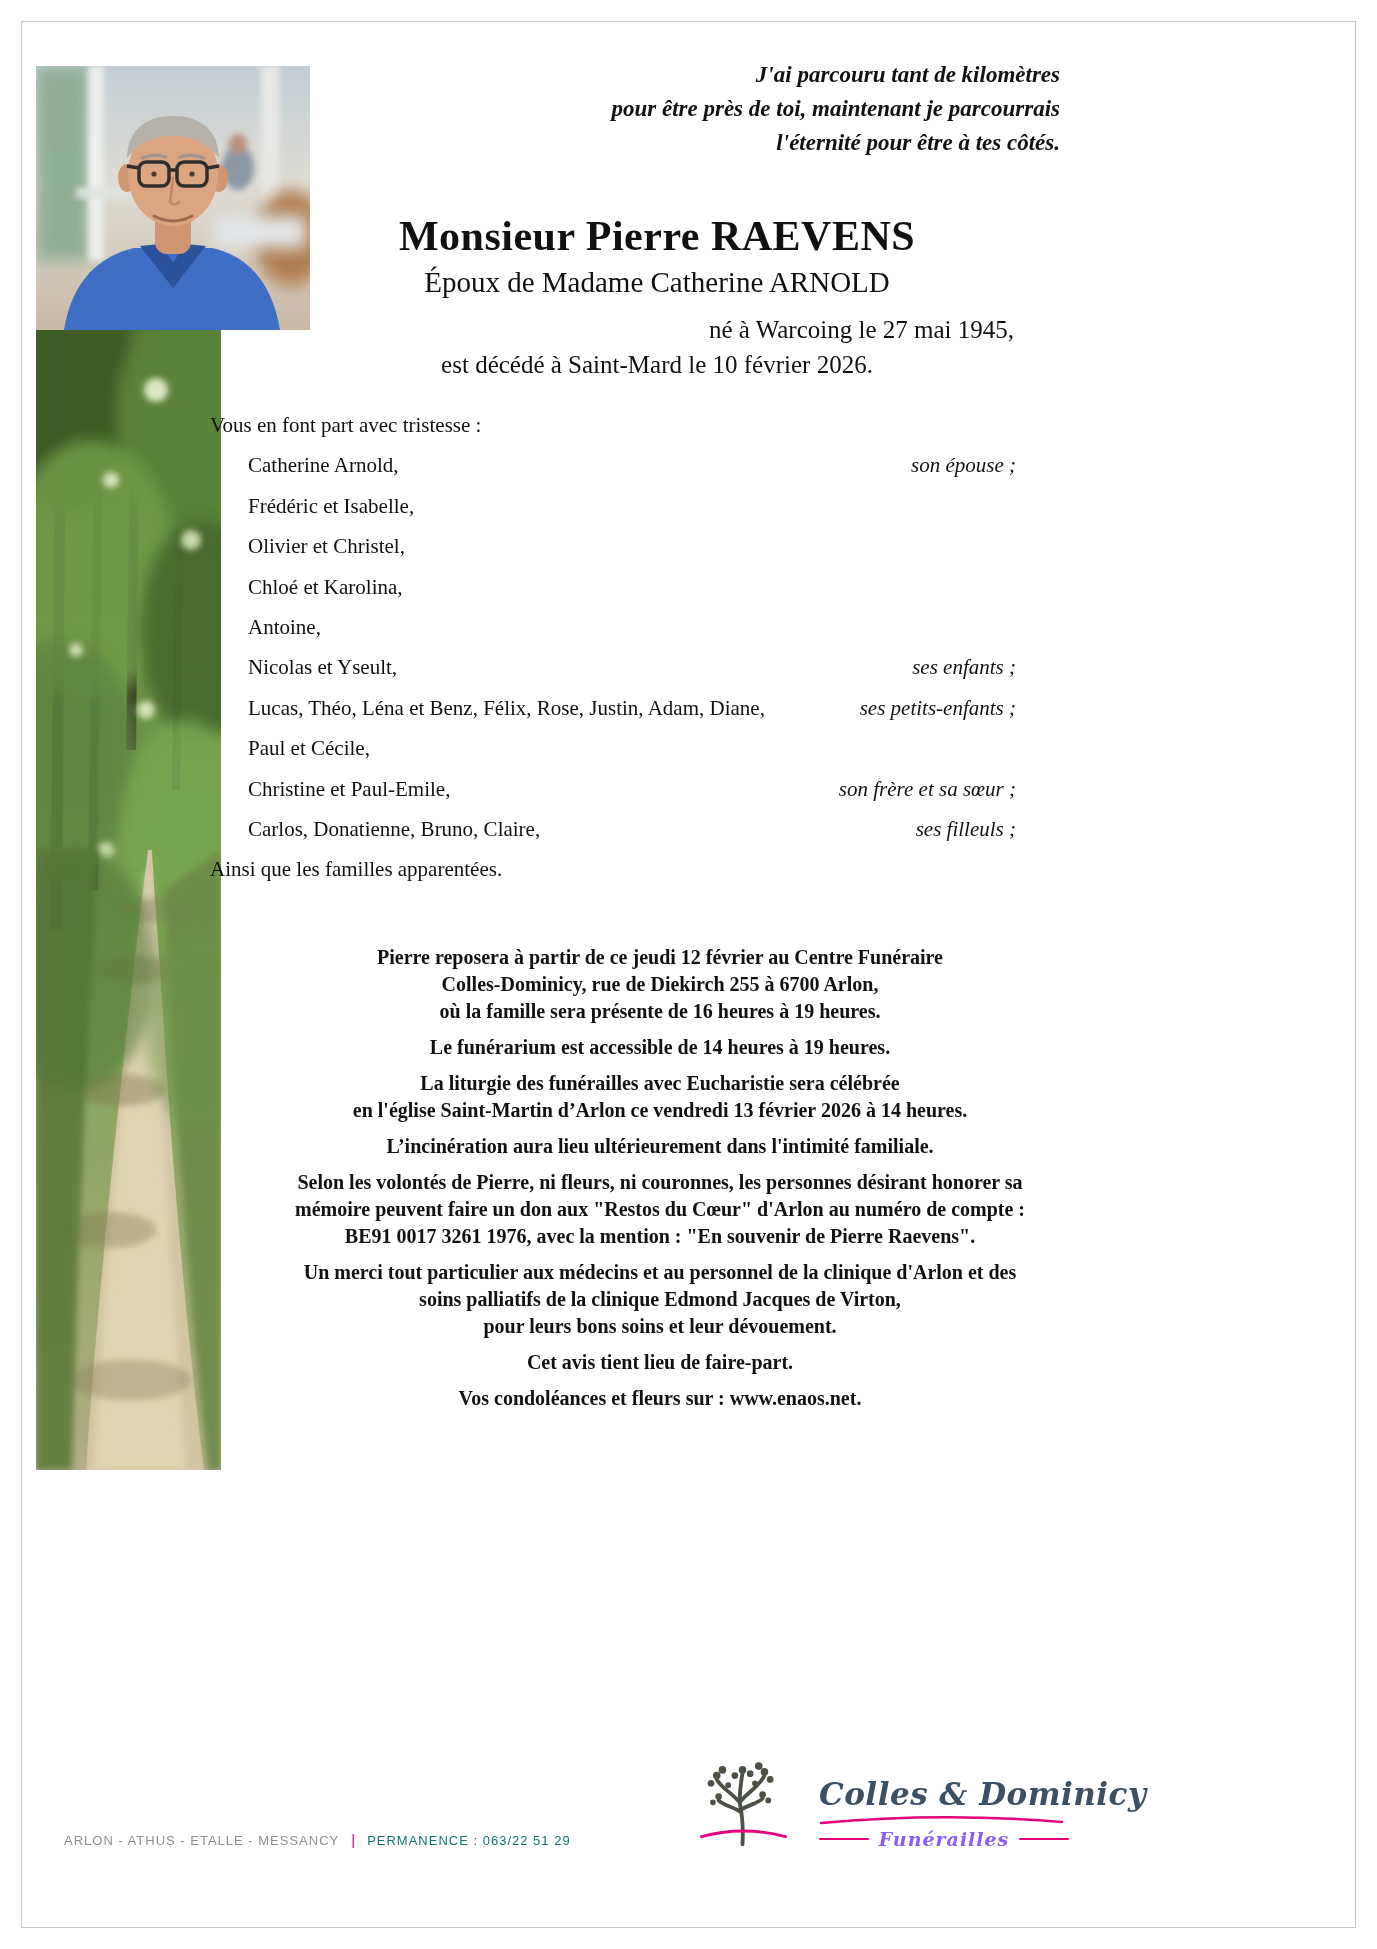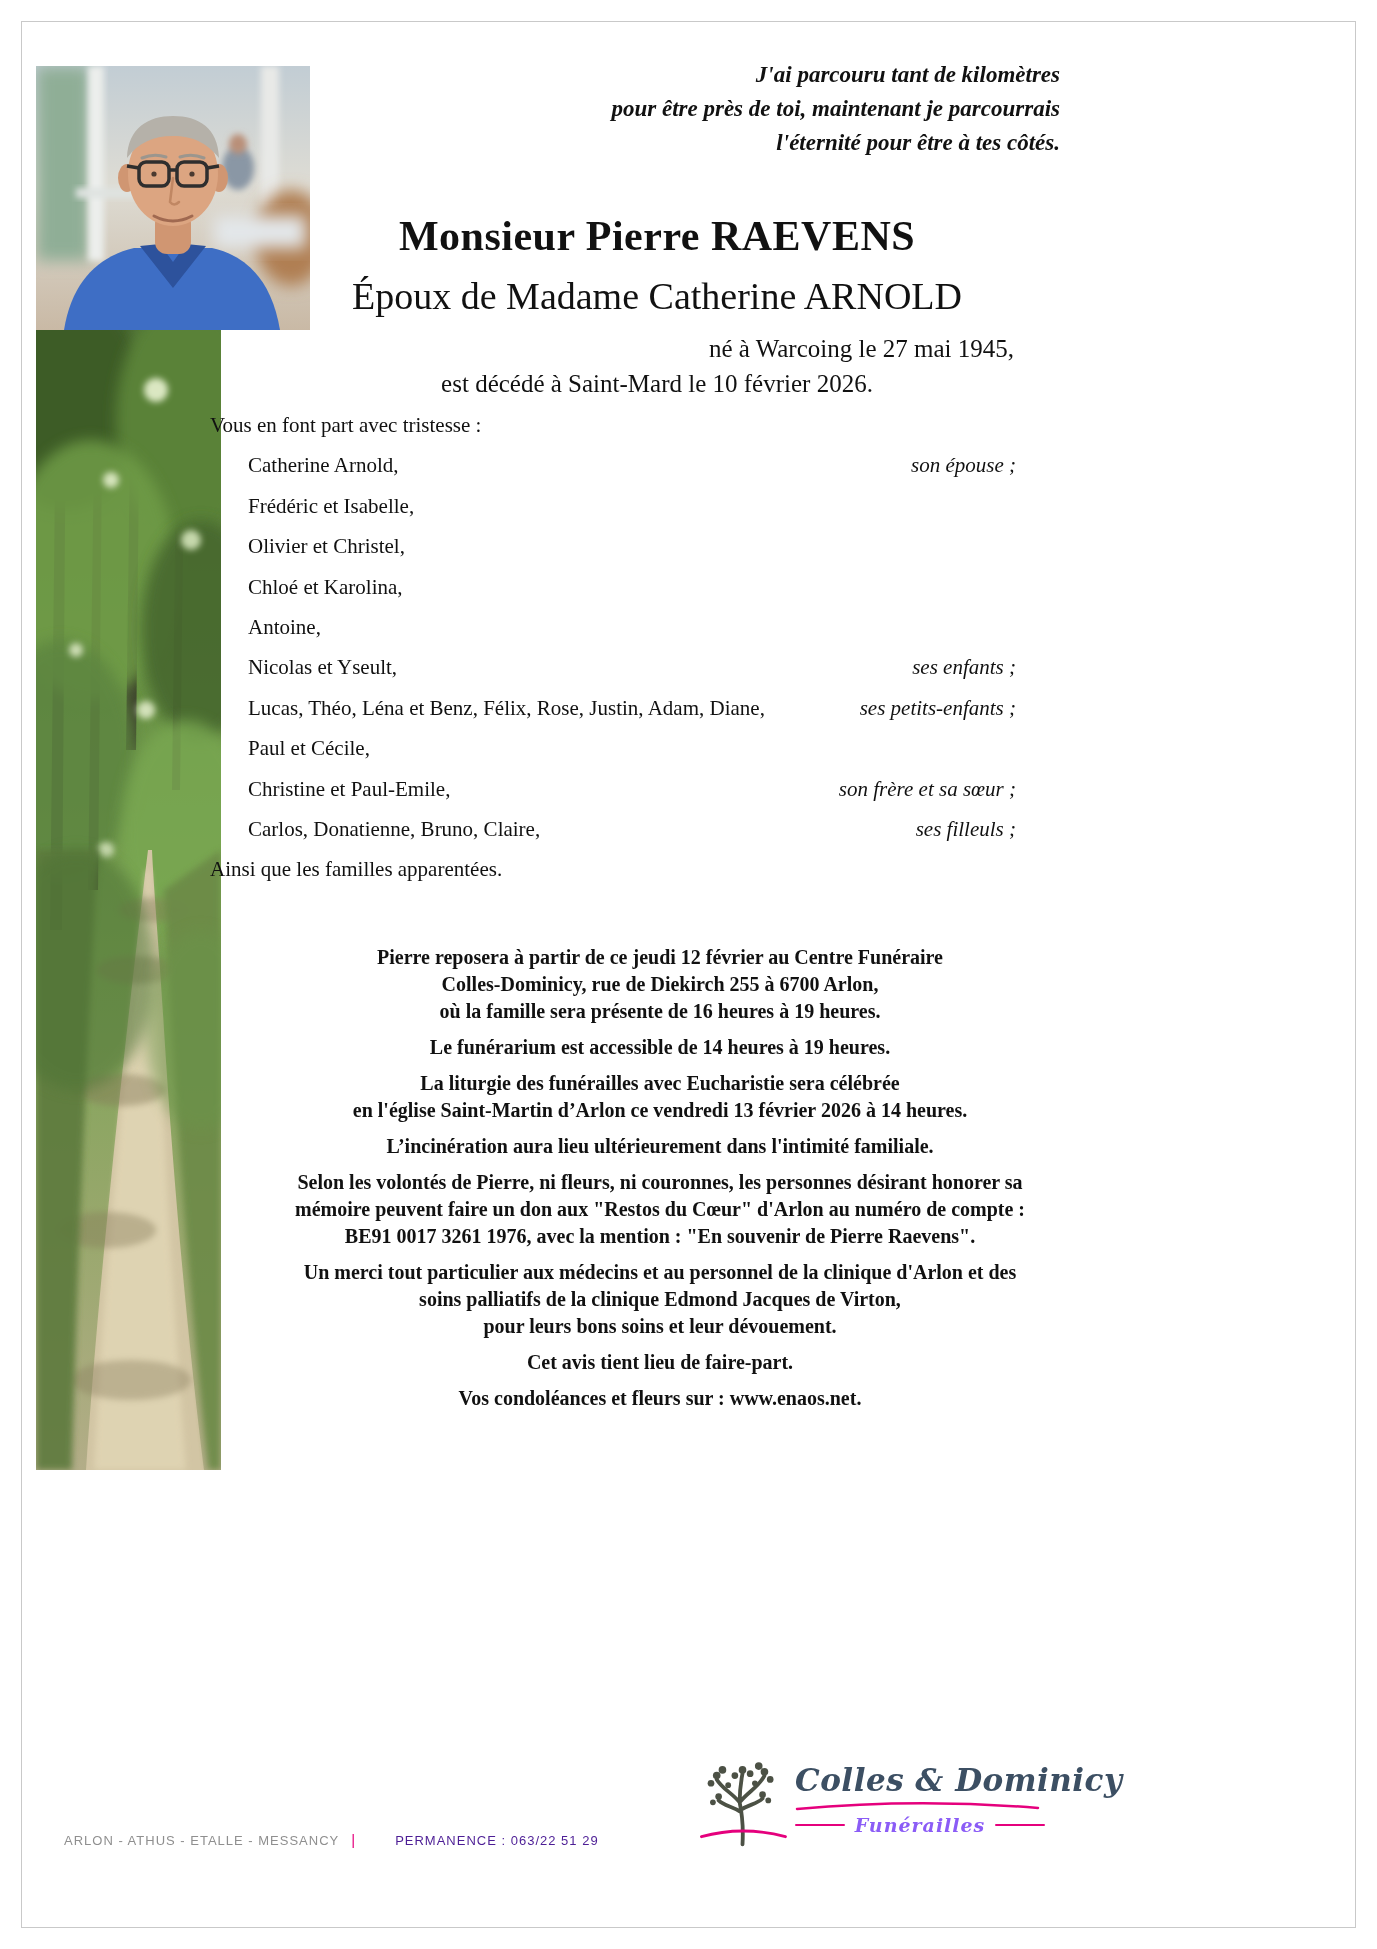--- a/index.html
+++ b/index.html
@@ -17,44 +17,44 @@
   .portrait svg, .path-photo svg { display:block; }
 
   .quote {
     position:absolute; left:380px; top:58px; width:680px;
     text-align:right; font-weight:bold; font-style:italic;
     font-size:23px; line-height:34px; white-space:nowrap;
   }
 
   .header { position:absolute; left:300px; top:212px; width:714px; text-align:center; }
   .title    { font-size:42px; font-weight:bold; letter-spacing:0.5px; white-space:nowrap; }
-  .subtitle { font-size:38px; margin-top:14px; white-space:nowrap; }
+  .subtitle { font-size:29px; margin-top:6px; white-space:nowrap; }
   .birth    { font-size:25px; margin-top:17px; white-space:nowrap;text-align:right; }
   .death    { font-size:25px; margin-top:7px;  white-space:nowrap; }
 
   .family { position:absolute; left:210px; top:405px; width:806px; font-size:21px; line-height:40.4px; }
   .family-row { display:flex; justify-content:space-between; }
   .family-row .fl { white-space:nowrap;margin-left:38px; }
   .family-row .fr { font-style:italic; white-space:nowrap; text-align:right; }
 
   .announcements {
     position:absolute; left:240px; top:944px; width:840px;
     text-align:center; font-weight:bold; font-size:20px; line-height:27px;
   }
   .ann { margin-bottom:9px; white-space:nowrap; }
 
   .footer-left {
     position:absolute; left:64px; top:1831px;
     font-family:"Liberation Sans","DejaVu Sans",sans-serif;
     font-size:13px; letter-spacing:1px; color:#8f8f8f; white-space:nowrap;
   }
   .footer-left .sep { color:#e5007d; margin:0 12px; font-size:15px; letter-spacing:0; }
-  .footer-left .perm { color:#4c1d95;margin-left:28px; }
-
-  .logo { position:absolute; left:690px; top:1748px; display:flex; align-items:flex-start; gap:0; }
+  .footer-left .perm { color:#0f766e; }
+
+  .logo { position:absolute; left:690px; top:1748px; display:flex; align-items:flex-end; gap:24px; }
   .brand { padding-top:14px; width:250px; }
   .brand-name {
     font-family:"DejaVu Serif","Liberation Serif",serif;
     font-style:italic; font-weight:bold; font-size:31px;
     color:#3c4f63; letter-spacing:0.5px; white-space:nowrap;
   }
   .swoosh { display:block; margin-top:3px; }
   .brand-sub-row { display:flex; align-items:center; gap:10px; margin-top:3px; }
   .bline { flex:1; height:2.5px; background:#e5007d; border-radius:2px; }
   .brand-sub {

